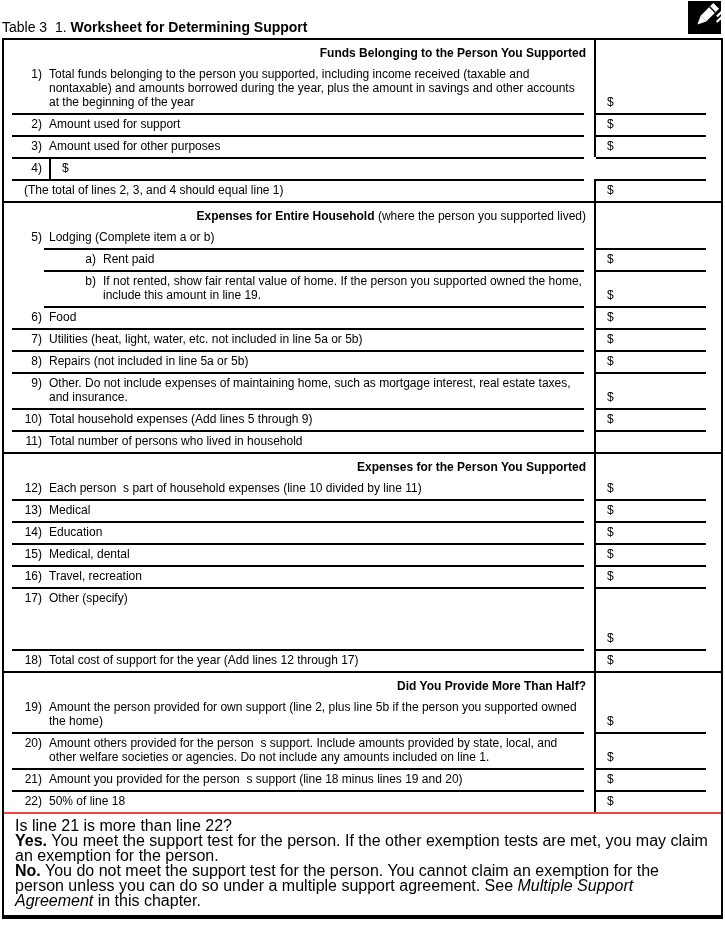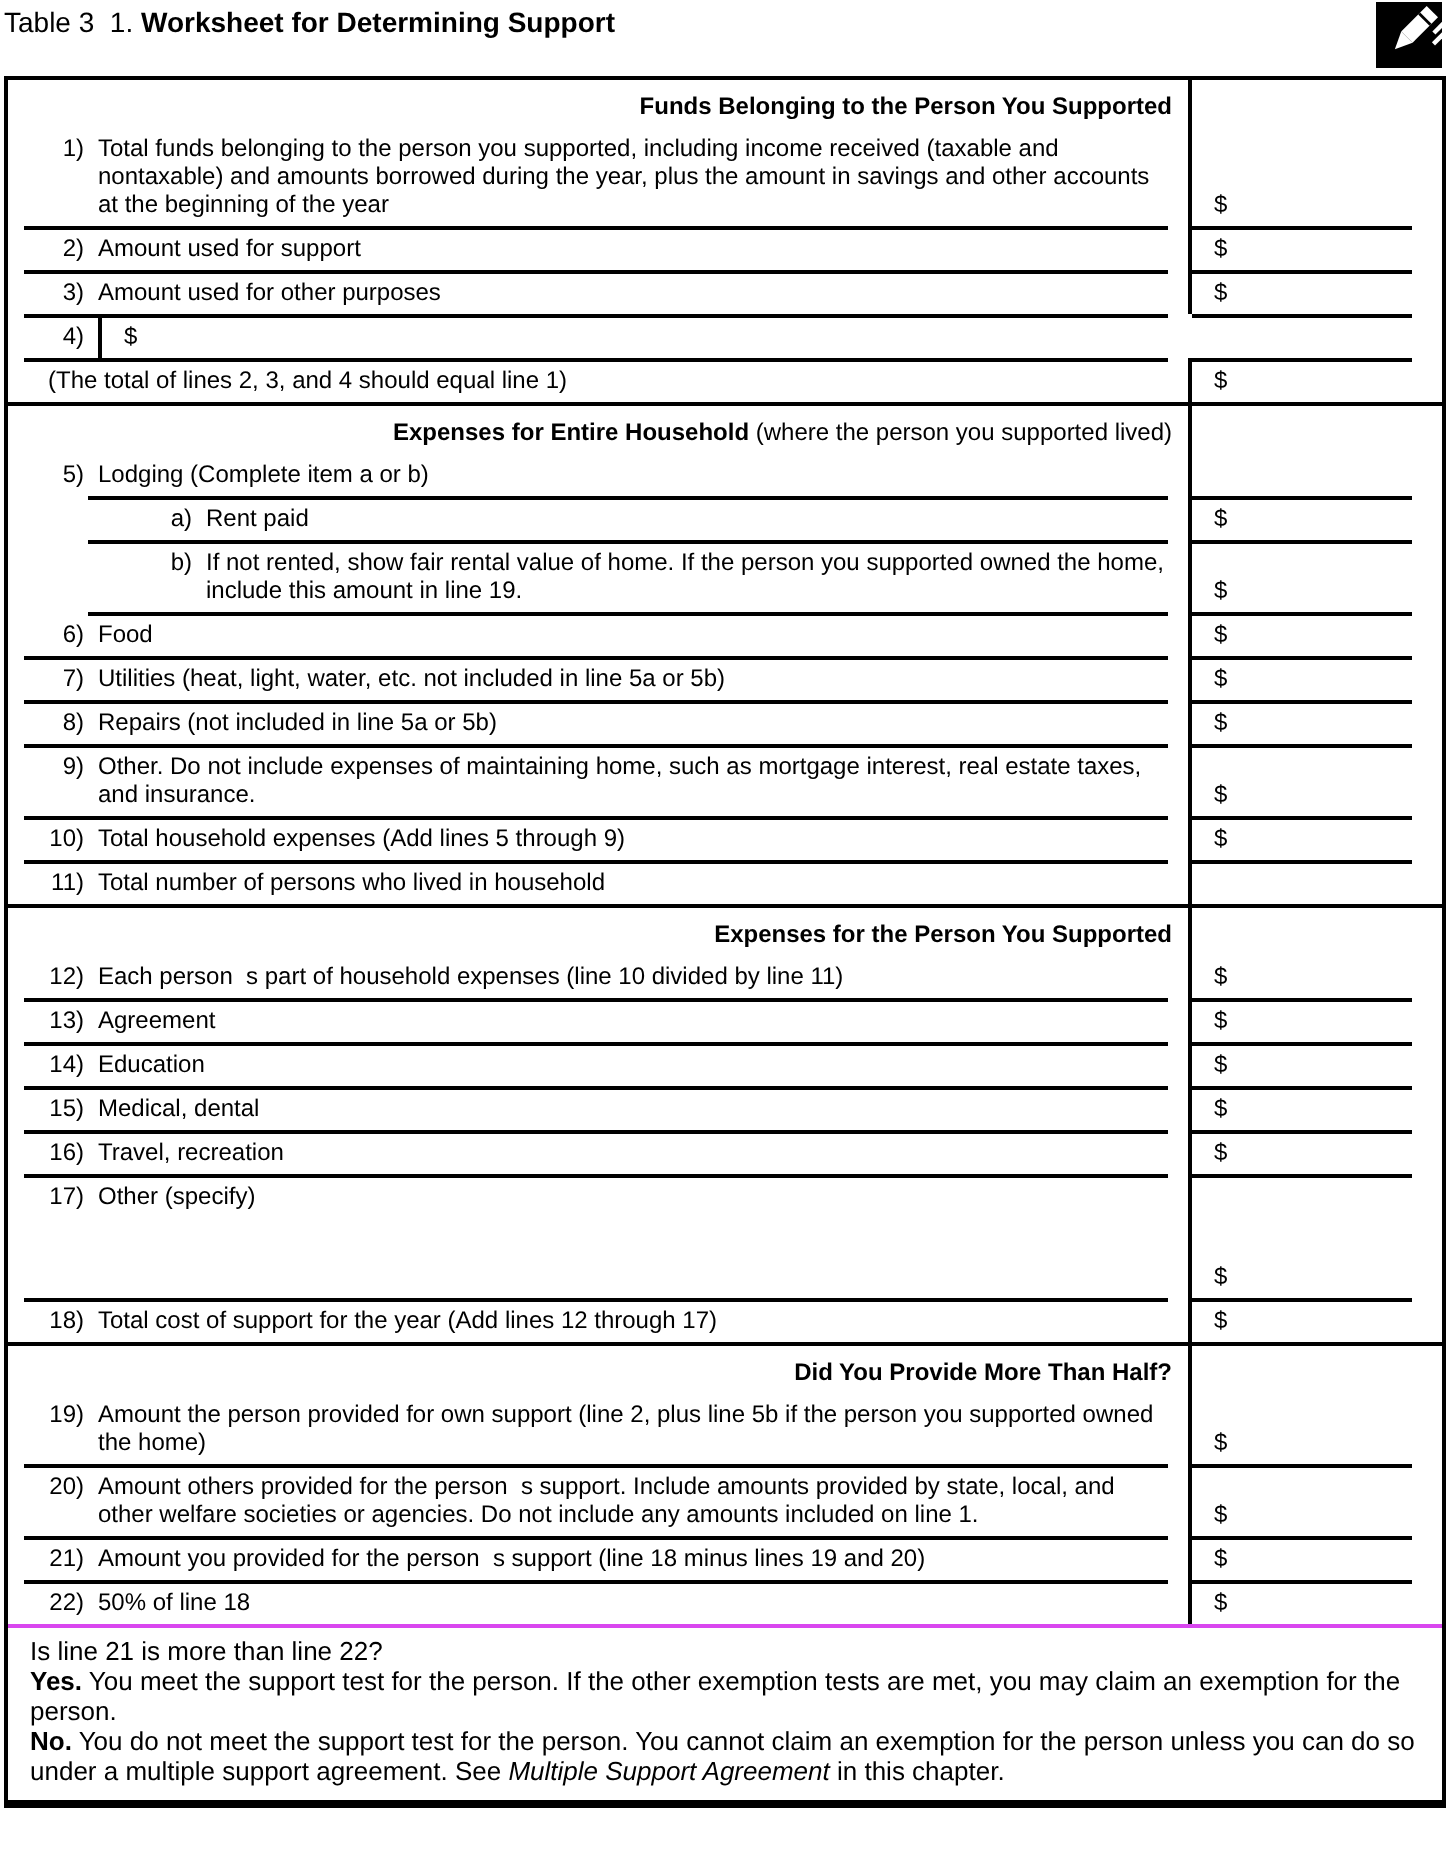--- a/index.html
+++ b/index.html
@@ -13,21 +13,21 @@
 
   
   .page-header {
     position: relative;
     height: 38px;
     margin: 0 2px;
   }
   .doc-title {
     position: absolute;
     left: 0;
-    bottom: 19px;
+    bottom: 3px;
     font-size: 14px;
     white-space: pre-wrap;
   }
   .doc-title .bold { font-weight: bold; }
   .hdr-icon {
     position: absolute;
     right: 2px;
     top: 1px;
     width: 33px;
     height: 33px;
@@ -102,23 +102,23 @@
     position: absolute;
     top: 0; right: 15px;
     width: 110px;
     height: 2px;
     background: #000;
   }
   .row.sep.sep-indent::before { left: 40px; }
 
   
   .footer {
-    border-top: 2px solid #d946ef;
+    border-top: 2px solid #ef4444;
     padding: 4px 10px 7px 11px;
-    font-size: 13px;
+    font-size: 16px;
     line-height: 15px;
   }
   .footer .bold { font-weight: bold; }
   .footer .italic { font-style: italic; }
   .footer div { white-space: pre-wrap; }
 </style>
 </head>
 <body>
 
 <div class="page">
@@ -257,21 +257,21 @@
       </div>
       <div class="row">
         <div class="cell-num">12)</div>
         <div class="cell-text">Each person  s part of household expenses (line 10 divided by line 11)</div>
         <div class="cell-amt">
             <span>$</span>
           </div>
       </div>
       <div class="row sep">
         <div class="cell-num">13)</div>
-        <div class="cell-text">Agreement</div>
+        <div class="cell-text">Medical</div>
         <div class="cell-amt">
             <span>$</span>
           </div>
       </div>
       <div class="row sep">
         <div class="cell-num">14)</div>
         <div class="cell-text">Education</div>
         <div class="cell-amt">
             <span>$</span>
           </div>

